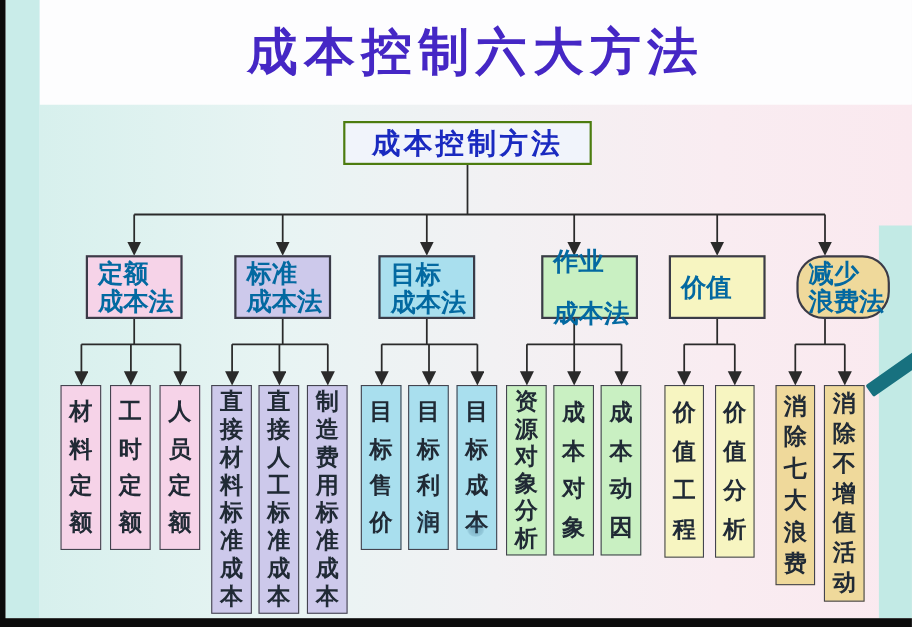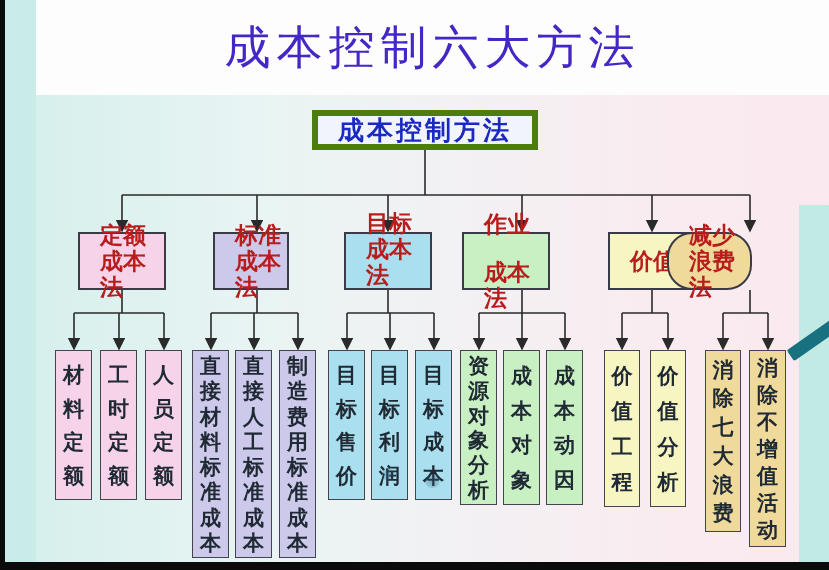--- a/index.html
+++ b/index.html
@@ -18,34 +18,34 @@
     background:linear-gradient(90deg,#d7f0ed 0%,#e8f4f3 28%,#f2f1f3 52%,#f9ecf1 78%,#fae9ef 100%);
   }
   .strip-right { position:absolute; left:799px; top:205px; width:30px; height:357px; background:#c2eae5; }
   .ribbon {
     position:absolute; left:785px; top:332px; width:60px; height:13px;
     background:#17717f; transform:rotate(-35deg); border-radius:2px;
   }
   .page-title {
     position:absolute; left:36px; top:10px; width:793px; height:75px;
     display:flex; align-items:center; justify-content:center;
-    font-size:46px; font-weight:normal; letter-spacing:6px; color:#4527c5;
+    font-size:46px; font-weight:bold; letter-spacing:6px; color:#4527c5;
   }
   .root-box {
     position:absolute; left:312px; top:110px; width:226px; height:40px;
-    background:#f1f4fb; border:6px solid #4d7c0f; box-sizing:border-box;
+    background:#f1f4fb; border:2px solid #4d7c0f; box-sizing:border-box;
     display:flex; align-items:center; justify-content:center;
     font-size:26px; font-weight:bold; letter-spacing:3px; color:#1a2ac0;
   }
   .branch-box {
     position:absolute; top:232px; height:58px; box-sizing:border-box;
-    border:2px solid #3b3b47; color:#b91c1c;
+    border:2px solid #3b3b47; color:#0369a1;
     font-size:23px; font-weight:bold; line-height:26px;
     display:flex; flex-direction:column; justify-content:center;
-    padding-left:20px;
+    padding-left:9px;
   }
   .leaf-box {
     position:absolute; top:350px; box-sizing:border-box;
     border:1.5px solid #44444f; color:#202a35;
     font-size:21px; font-weight:bold;
   }
   .vlabel {
     display:flex; flex-direction:column; justify-content:space-evenly;
     align-items:center; height:100%; width:100%;
   }
@@ -124,36 +124,36 @@
       <path d="M768 313 V348" marker-end="url(#arr)"></path>
     </g>
   </svg>
 
   <div class="root-box">成本控制方法</div>
 
   <div class="branch-box" style="left: 78px; width: 88px; background-color: rgb(246, 211, 232);">
     <span>定额</span>
     <span>成本法</span>
   </div>
-  <div class="branch-box" style="left: 213px; width: 76px; background-color: rgb(205, 201, 235);">
+  <div class="branch-box" style="left: 213px; width: 88px; background-color: rgb(205, 201, 235);">
     <span>标准</span>
     <span>成本法</span>
   </div>
   <div class="branch-box" style="left: 344px; width: 88px; background-color: rgb(169, 223, 238); justify-content: flex-end;">
     <span>目标</span>
     <span>成本法</span>
   </div>
-  <div class="branch-box" style="left: 462px; width: 88px; background-color: rgb(201, 240, 194); gap: 22px;">
+  <div class="branch-box" style="left: 492px; width: 88px; background-color: rgb(201, 240, 194); gap: 22px;">
     <span>作业</span>
     <span>成本法</span>
   </div>
   <div class="branch-box" style="left: 608px; width: 88px; background-color: rgb(247, 245, 193);">
     <span>价值</span>
   </div>
-  <div class="branch-box" style="left: 667px; width: 85px; background-color: rgb(239, 217, 155); border-radius: 25px;">
+  <div class="branch-box" style="left: 724px; width: 85px; background-color: rgb(239, 217, 155); border-radius: 25px;">
     <span>减少</span>
     <span>浪费法</span>
   </div>
 
   <div class="leaf-box" style="left: 55px; width: 37px; height: 150px; background-color: rgb(246, 211, 232);">
     <div class="vlabel">
         <span class="vchar">材</span>
         <span class="vchar">料</span>
         <span class="vchar">定</span>
         <span class="vchar">额</span>

